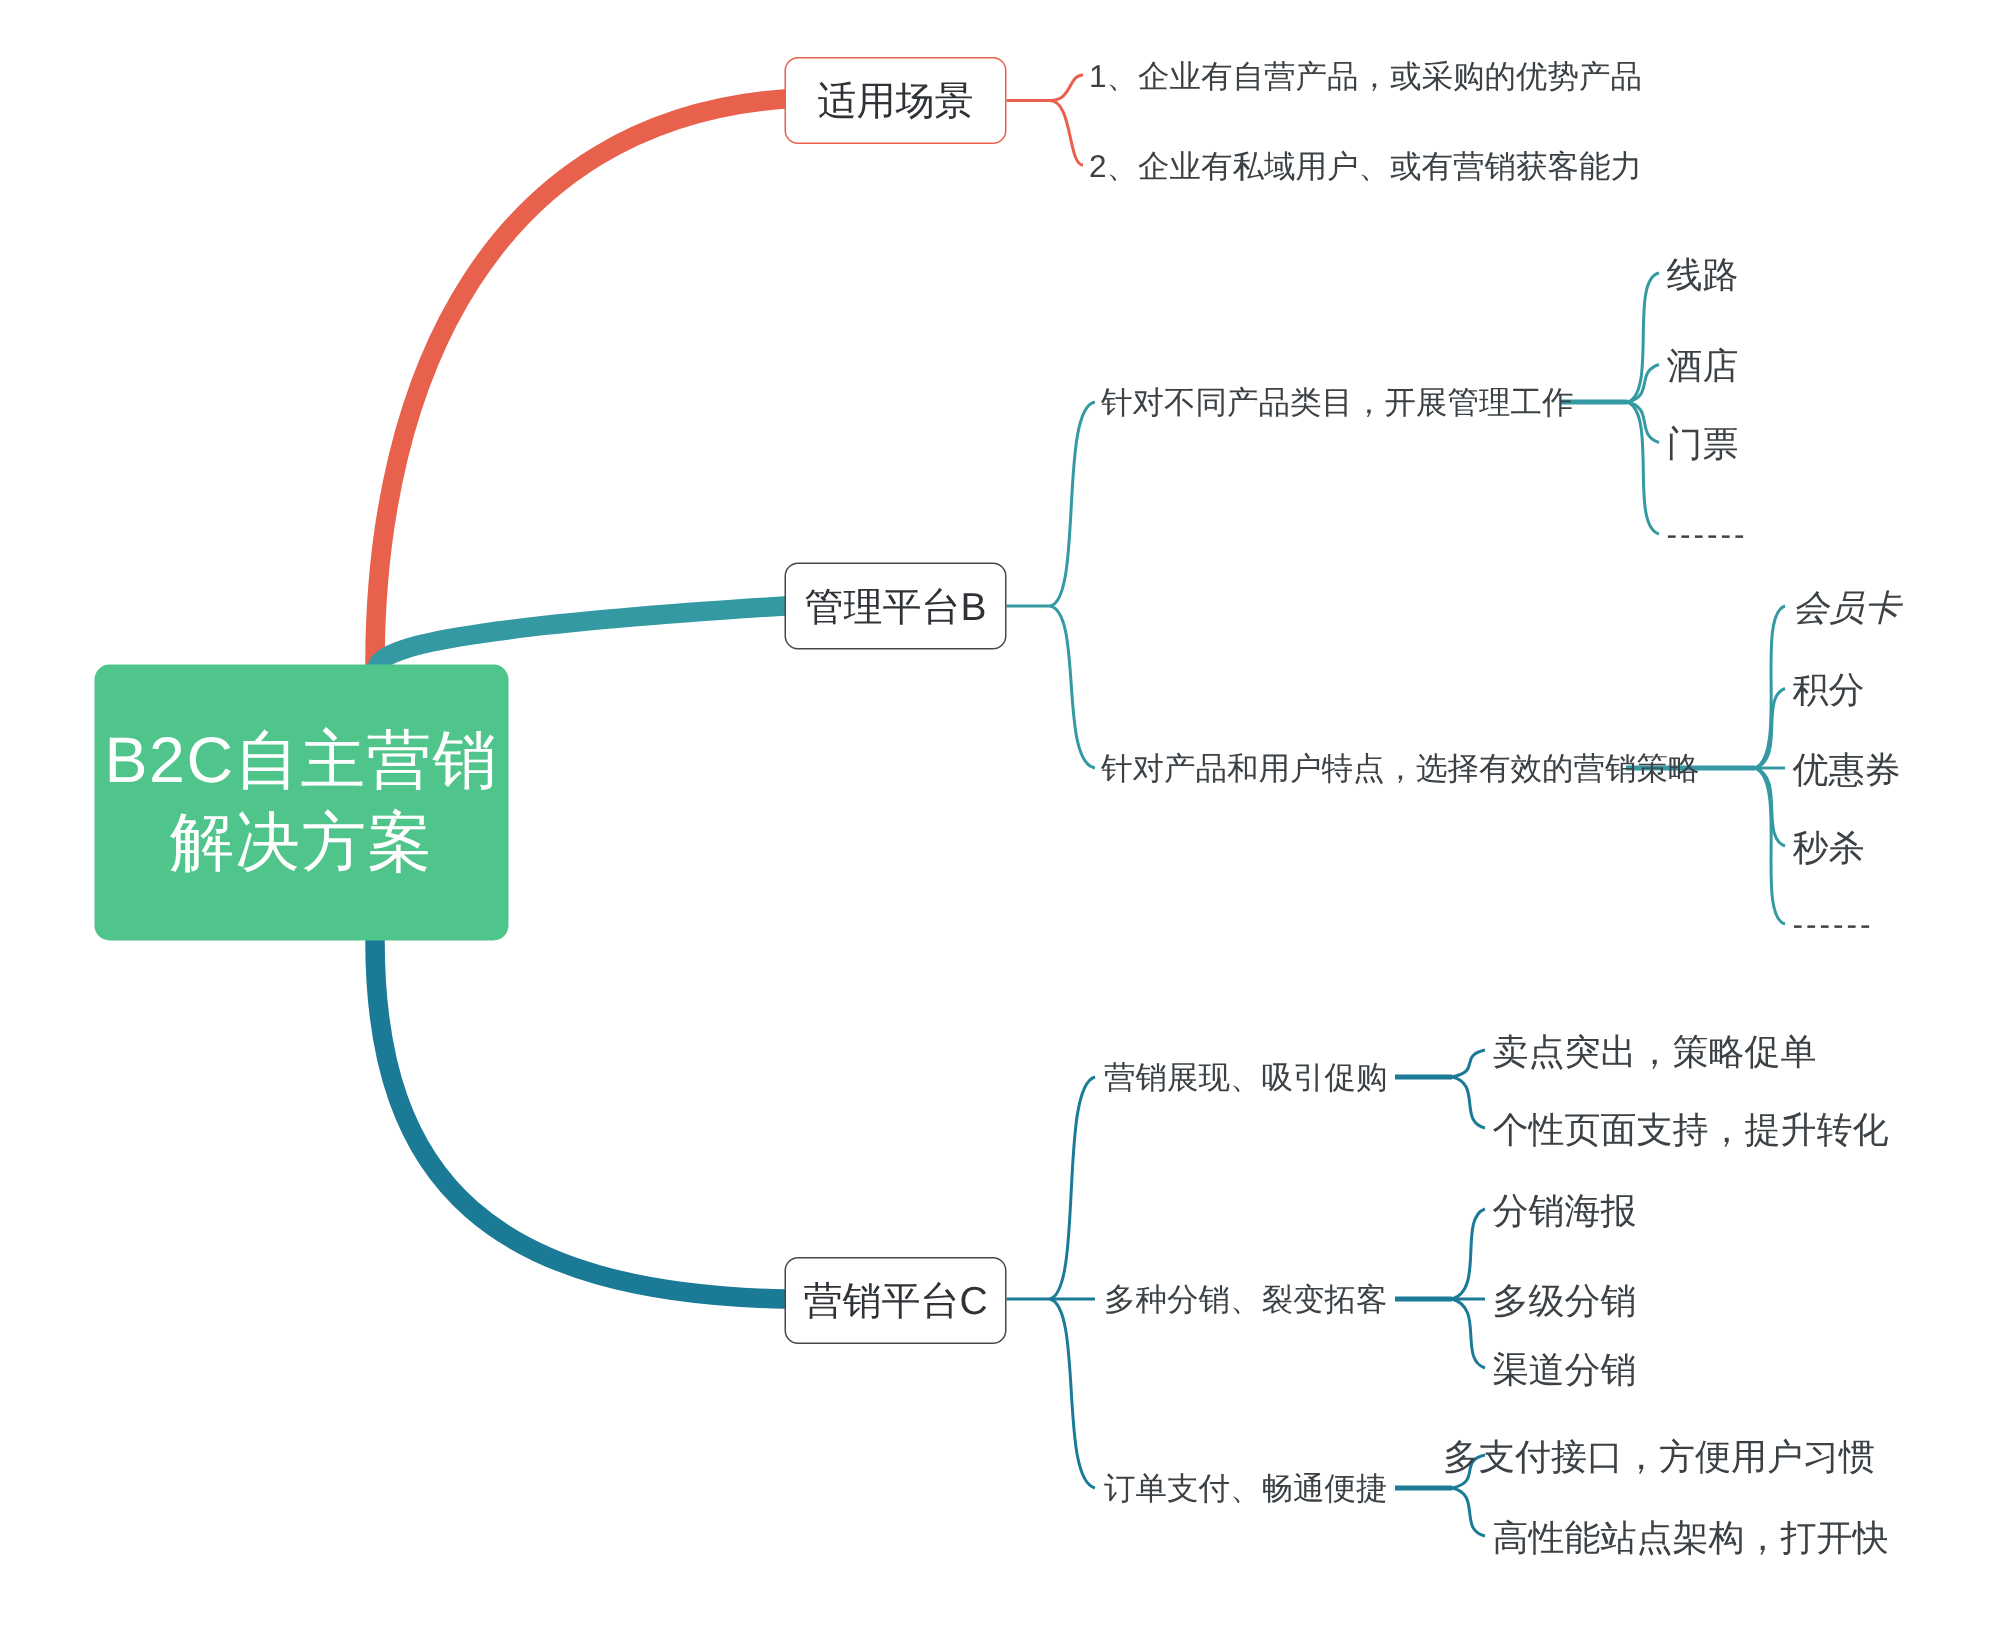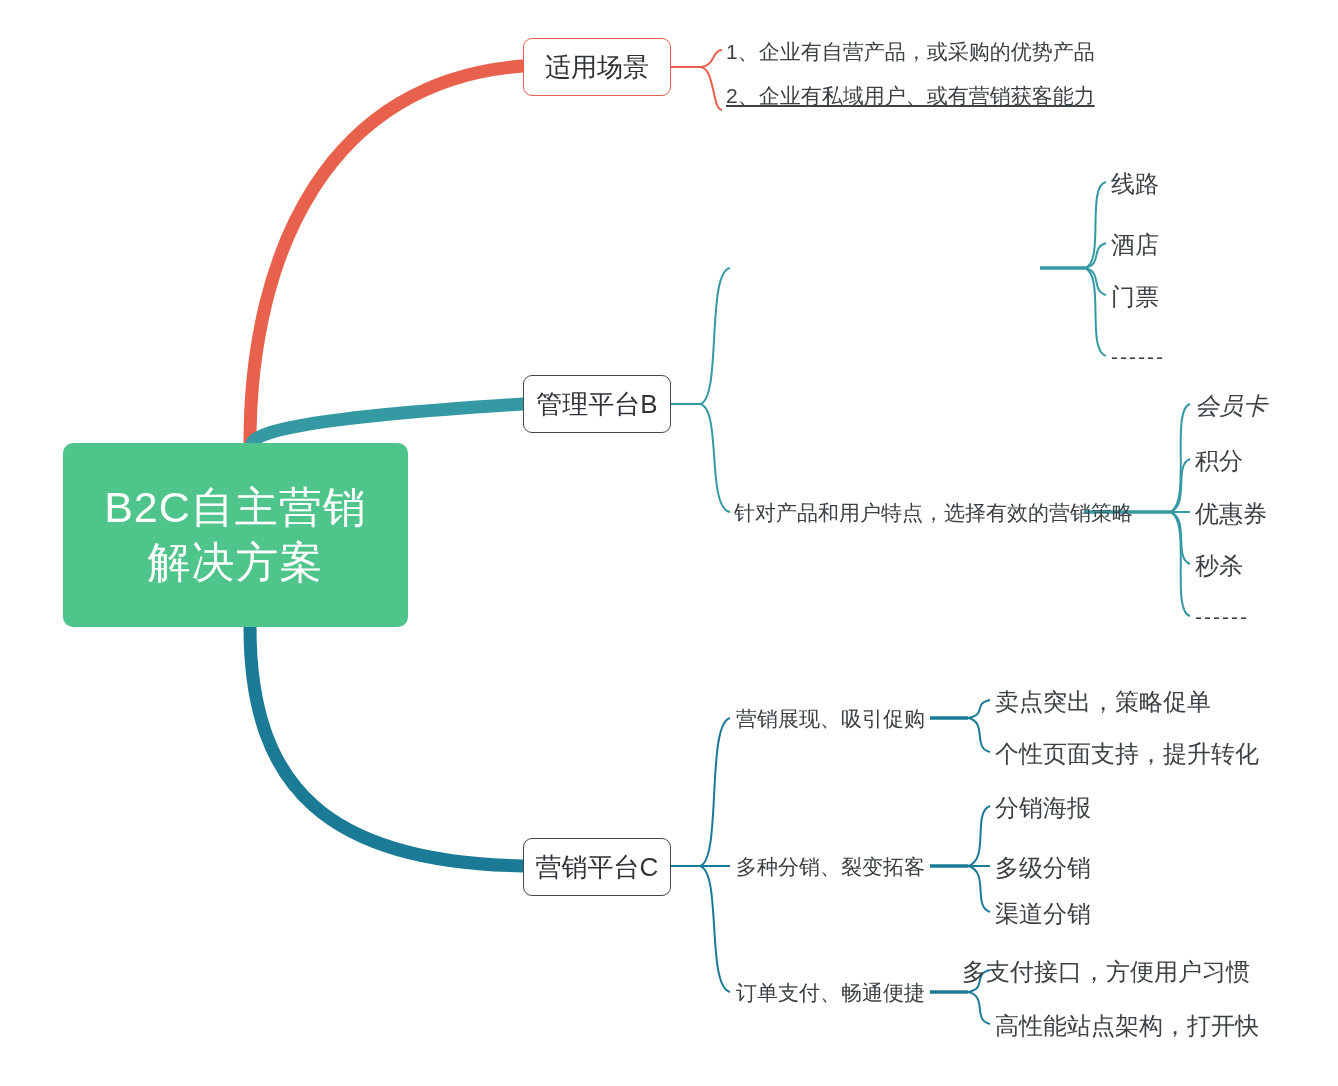--- a/index.html
+++ b/index.html
@@ -26,21 +26,21 @@
     pointer-events: none;
   }
   .node {
     position: absolute;
     box-sizing: border-box;
   }
   
   .root-node {
     left: 63px;
     top: 443px;
-    width: 345px;
+    width: 276px;
     height: 184px;
     background: #50c58b;
     border-radius: 10px;
     display: flex;
     flex-direction: column;
     align-items: center;
     justify-content: center;
     color: #ffffff;
     font-size: 43px;
     line-height: 1.28;
@@ -163,22 +163,23 @@
 
   <div class="node l1-node l1-manage">
     <span>管理平台B</span>
   </div>
 
   <div class="node l1-node l1-market">
     <span>营销平台C</span>
   </div>
 
   <div class="txt l2" style="left:726px; top:41px;">1、企业有自营产品，或采购的优势产品</div>
-  <div class="txt l2" style="left:726px; top:85px;text-decoration:underline;">2、企业有私域用户、或有营销获客能力</div>
-
+  <div class="txt l2" style="left:726px; top:101px;">2、企业有私域用户、或有营销获客能力</div>
+
+  <div class="txt l2" style="left:734px; top:258px;">针对不同产品类目，开展管理工作</div>
   <div class="txt l2" style="left:734px; top:502px;">针对产品和用户特点，选择有效的营销策略</div>
 
   <div class="txt l3" style="left:1111px; top:172px;">线路</div>
   <div class="txt l3" style="left:1111px; top:233px;">酒店</div>
   <div class="txt l3" style="left:1111px; top:285px;">门票</div>
   <div class="txt l3 dashes" style="left:1111px; top:346px;">------</div>
 
   <div class="txt l3" style="left:1195px; top:394px;font-style:italic;">会员卡</div>
   <div class="txt l3" style="left:1195px; top:449px;">积分</div>
   <div class="txt l3" style="left:1195px; top:502px;">优惠券</div>

